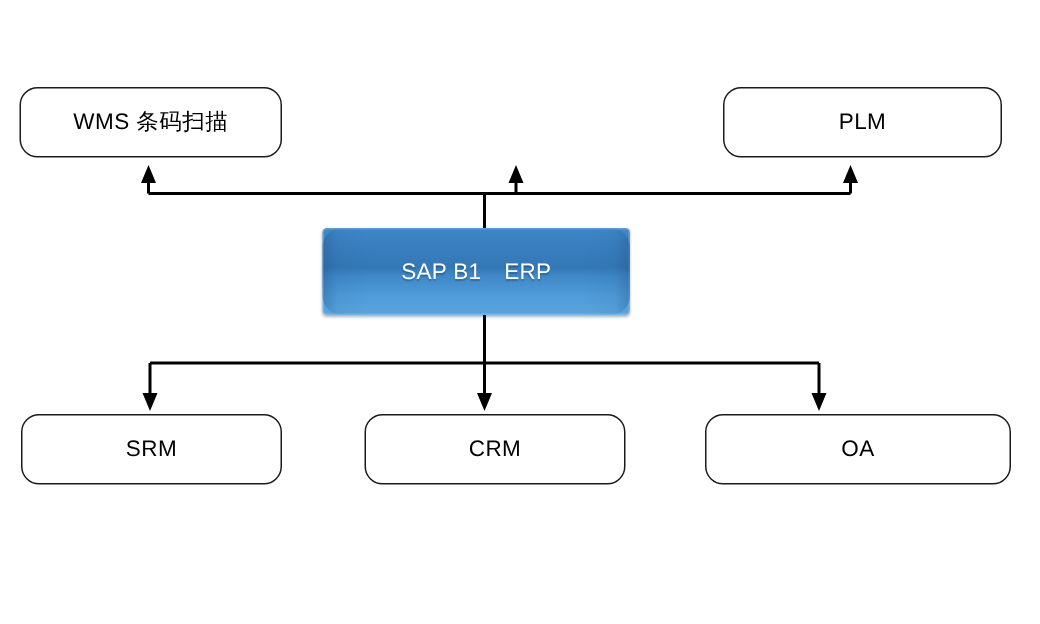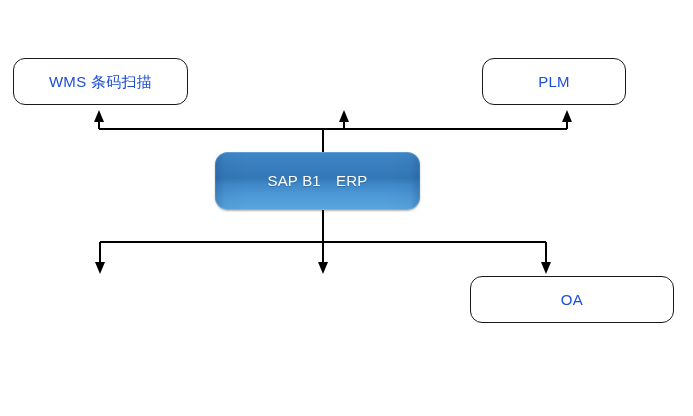--- a/index.html
+++ b/index.html
@@ -27,32 +27,32 @@
     box-sizing: border-box;
     display: flex;
     align-items: center;
     justify-content: center;
     text-align: center;
   }
   .node-plain {
     background: #ffffff;
     border: 1.3px solid #1a1a1a;
     border-radius: 12px;
-    color: #1d4ed8;
+    color: #000000;
     font-size: 15px;
     letter-spacing: 0.3px;
     z-index: 3;
   }
   .node-plain .label {
     line-height: 1.2;
     white-space: nowrap;
   }
   .node-hub {
     border: none;
-    border-radius: 13px;
+    border-radius: 3px;
     z-index: 3;
     background: linear-gradient(180deg,
         #3f88c8 0%,
         #3a80c0 18%,
         #3478b6 45%,
         #4089c9 56%,
         #4f9bd8 78%,
         #5aa5de 100%);
     box-shadow:
         inset 0 0 0 1px rgba(255,255,255,0.18),
@@ -116,29 +116,35 @@
 
     <line x1="546" y1="242" x2="546" y2="263" stroke="#000000" stroke-width="2"></line>
     <polygon points="546,274 541,262 551,262" fill="#000000"></polygon>
   </svg>
 
   <div class="node node-plain" style="left:13px; top:58px; width:175px; height:47px;">
     <span class="label">WMS 条码扫描</span>
   </div>
 
 
-  <div class="node node-plain" style="left:482px; top:58px; width:144px; height:47px;">
+  <div class="node node-plain" style="left:482px; top:58px; width:186px; height:47px;">
     <span class="label">PLM</span>
   </div>
 
   <div class="node node-hub" style="left:215px; top:152px; width:205px; height:58px;">
     <span class="hub-inner">
       <span class="label">SAP B1　ERP</span>
     </span>
   </div>
 
+  <div class="node node-plain" style="left:14px; top:276px; width:174px; height:47px;">
+    <span class="label">SRM</span>
+  </div>
 
+  <div class="node node-plain" style="left:243px; top:276px; width:174px; height:47px;">
+    <span class="label">CRM</span>
+  </div>
 
   <div class="node node-plain" style="left:470px; top:276px; width:204px; height:47px;">
     <span class="label">OA</span>
   </div>
 
 </div>
 
 </body></html>

